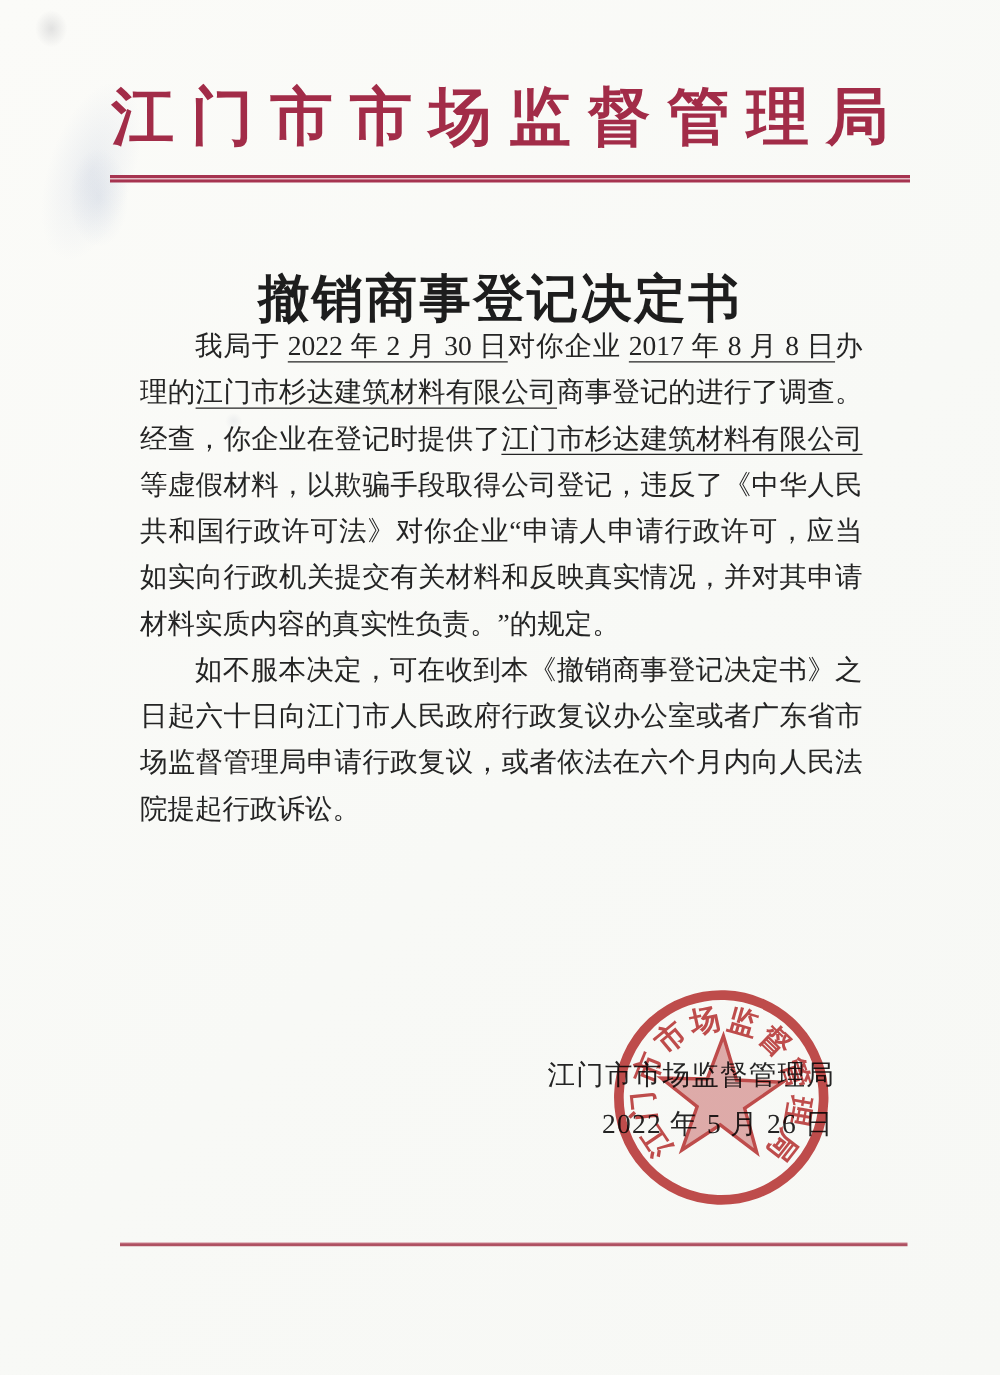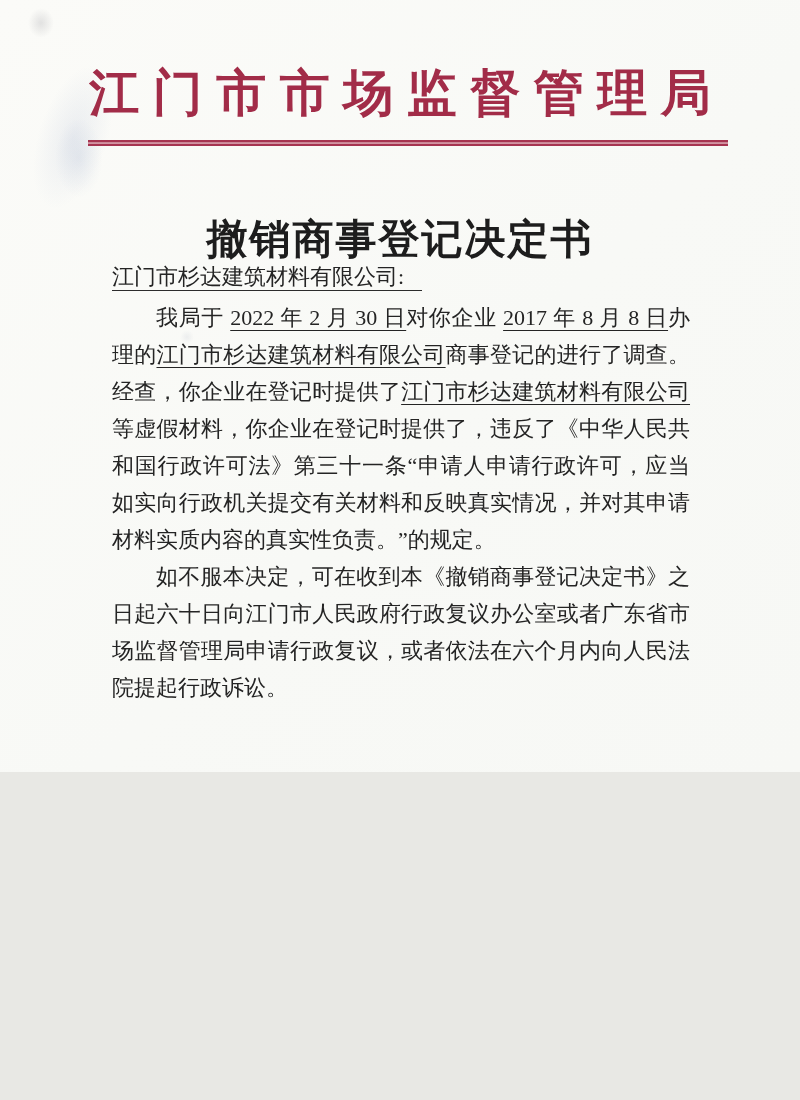--- a/index.html
+++ b/index.html
@@ -2,21 +2,21 @@
 <html><head>
 <meta charset="utf-8">
 <style>
   html, body {
     margin: 0; padding: 0;
     background: #e8e8e4;
     font-family: "Liberation Serif", "DejaVu Serif", serif;
   }
   .page {
     position: relative;
-    width: 800px; height: 772px;
+    width: 800px; height: 1100px;
     margin: 0 auto;
     background: linear-gradient(135deg, #fbfbf8 0%, #f8f9f6 55%, #f7f8f5 100%);
     overflow: hidden;
     color: #262626;
   }
   
   .smudge { position: absolute; border-radius: 50%; pointer-events: none; }
   .smudge.s1 { left: 38px; top: 62px; width: 70px; height: 150px;
     background: radial-gradient(ellipse at center, rgba(150,165,200,0.16), rgba(150,165,200,0) 70%);
     transform: rotate(18deg); }
@@ -107,24 +107,21 @@
   <div class="smudge s3"></div>
   <div class="smudge s4"></div>
 
   <div class="letterhead">江门市市场监督管理局</div>
 
   <div class="letterhead-rule"></div>
 
   <div class="doc-title">撤销商事登记决定书</div>
 
   <div class="content">
-    <div class="salutation">
-      <span class="sal-line">江门市杉达建筑材料有限公司:</span>
-    </div>
-    <p class="body-par"><span>我局于 </span><span class="u">2022 年 2 月 30 日</span><span>对你企业 </span><span class="u">2017 年 8 月 8 日</span><span>办理的</span><span class="u">江门市杉达建筑材料有限公司</span><span>商事登记的进行了调查。经查，你企业在登记时提供了</span><span class="u">江门市杉达建筑材料有限公司</span><span>等虚假材料，你企业在登记时提供了，违反了《中华人民共和国行政许可法》第三十一条“申请人申请行政许可，应当如实向行政机关提交有关材料和反映真实情况，并对其申请材料实质内容的真实性负责。”的规定。</span></p>
+    <p class="body-par"><span>我局于 </span><span class="u">2022 年 2 月 30 日</span><span>对你企业 </span><span class="u">2017 年 8 月 8 日</span><span>办理的</span><span class="u">江门市杉达建筑材料有限公司</span><span>商事登记的进行了调查。经查，你企业在登记时提供了</span><span class="u">江门市杉达建筑材料有限公司</span><span>等虚假材料，以欺骗手段取得公司登记，违反了《中华人民共和国行政许可法》对你企业“申请人申请行政许可，应当如实向行政机关提交有关材料和反映真实情况，并对其申请材料实质内容的真实性负责。”的规定。</span></p>
     <p class="body-par"><span>如不服本决定，可在收到本《撤销商事登记决定书》之日起六十日向江门市人民政府行政复议办公室或者广东省市场监督管理局申请行政复议，或者依法在六个月内向人民法院提起行政诉讼。</span></p>
   </div>
 
   <div class="signature">江门市市场监督管理局</div>
 
   <div class="issue-date">2022 年 5 月 26 日</div>
 
   <div class="seal">
     <svg id="stamp-svg" viewBox="0 0 200 200" xmlns="http://www.w3.org/2000/svg">
       <circle class="ring" cx="100" cy="100" r="90"></circle>

